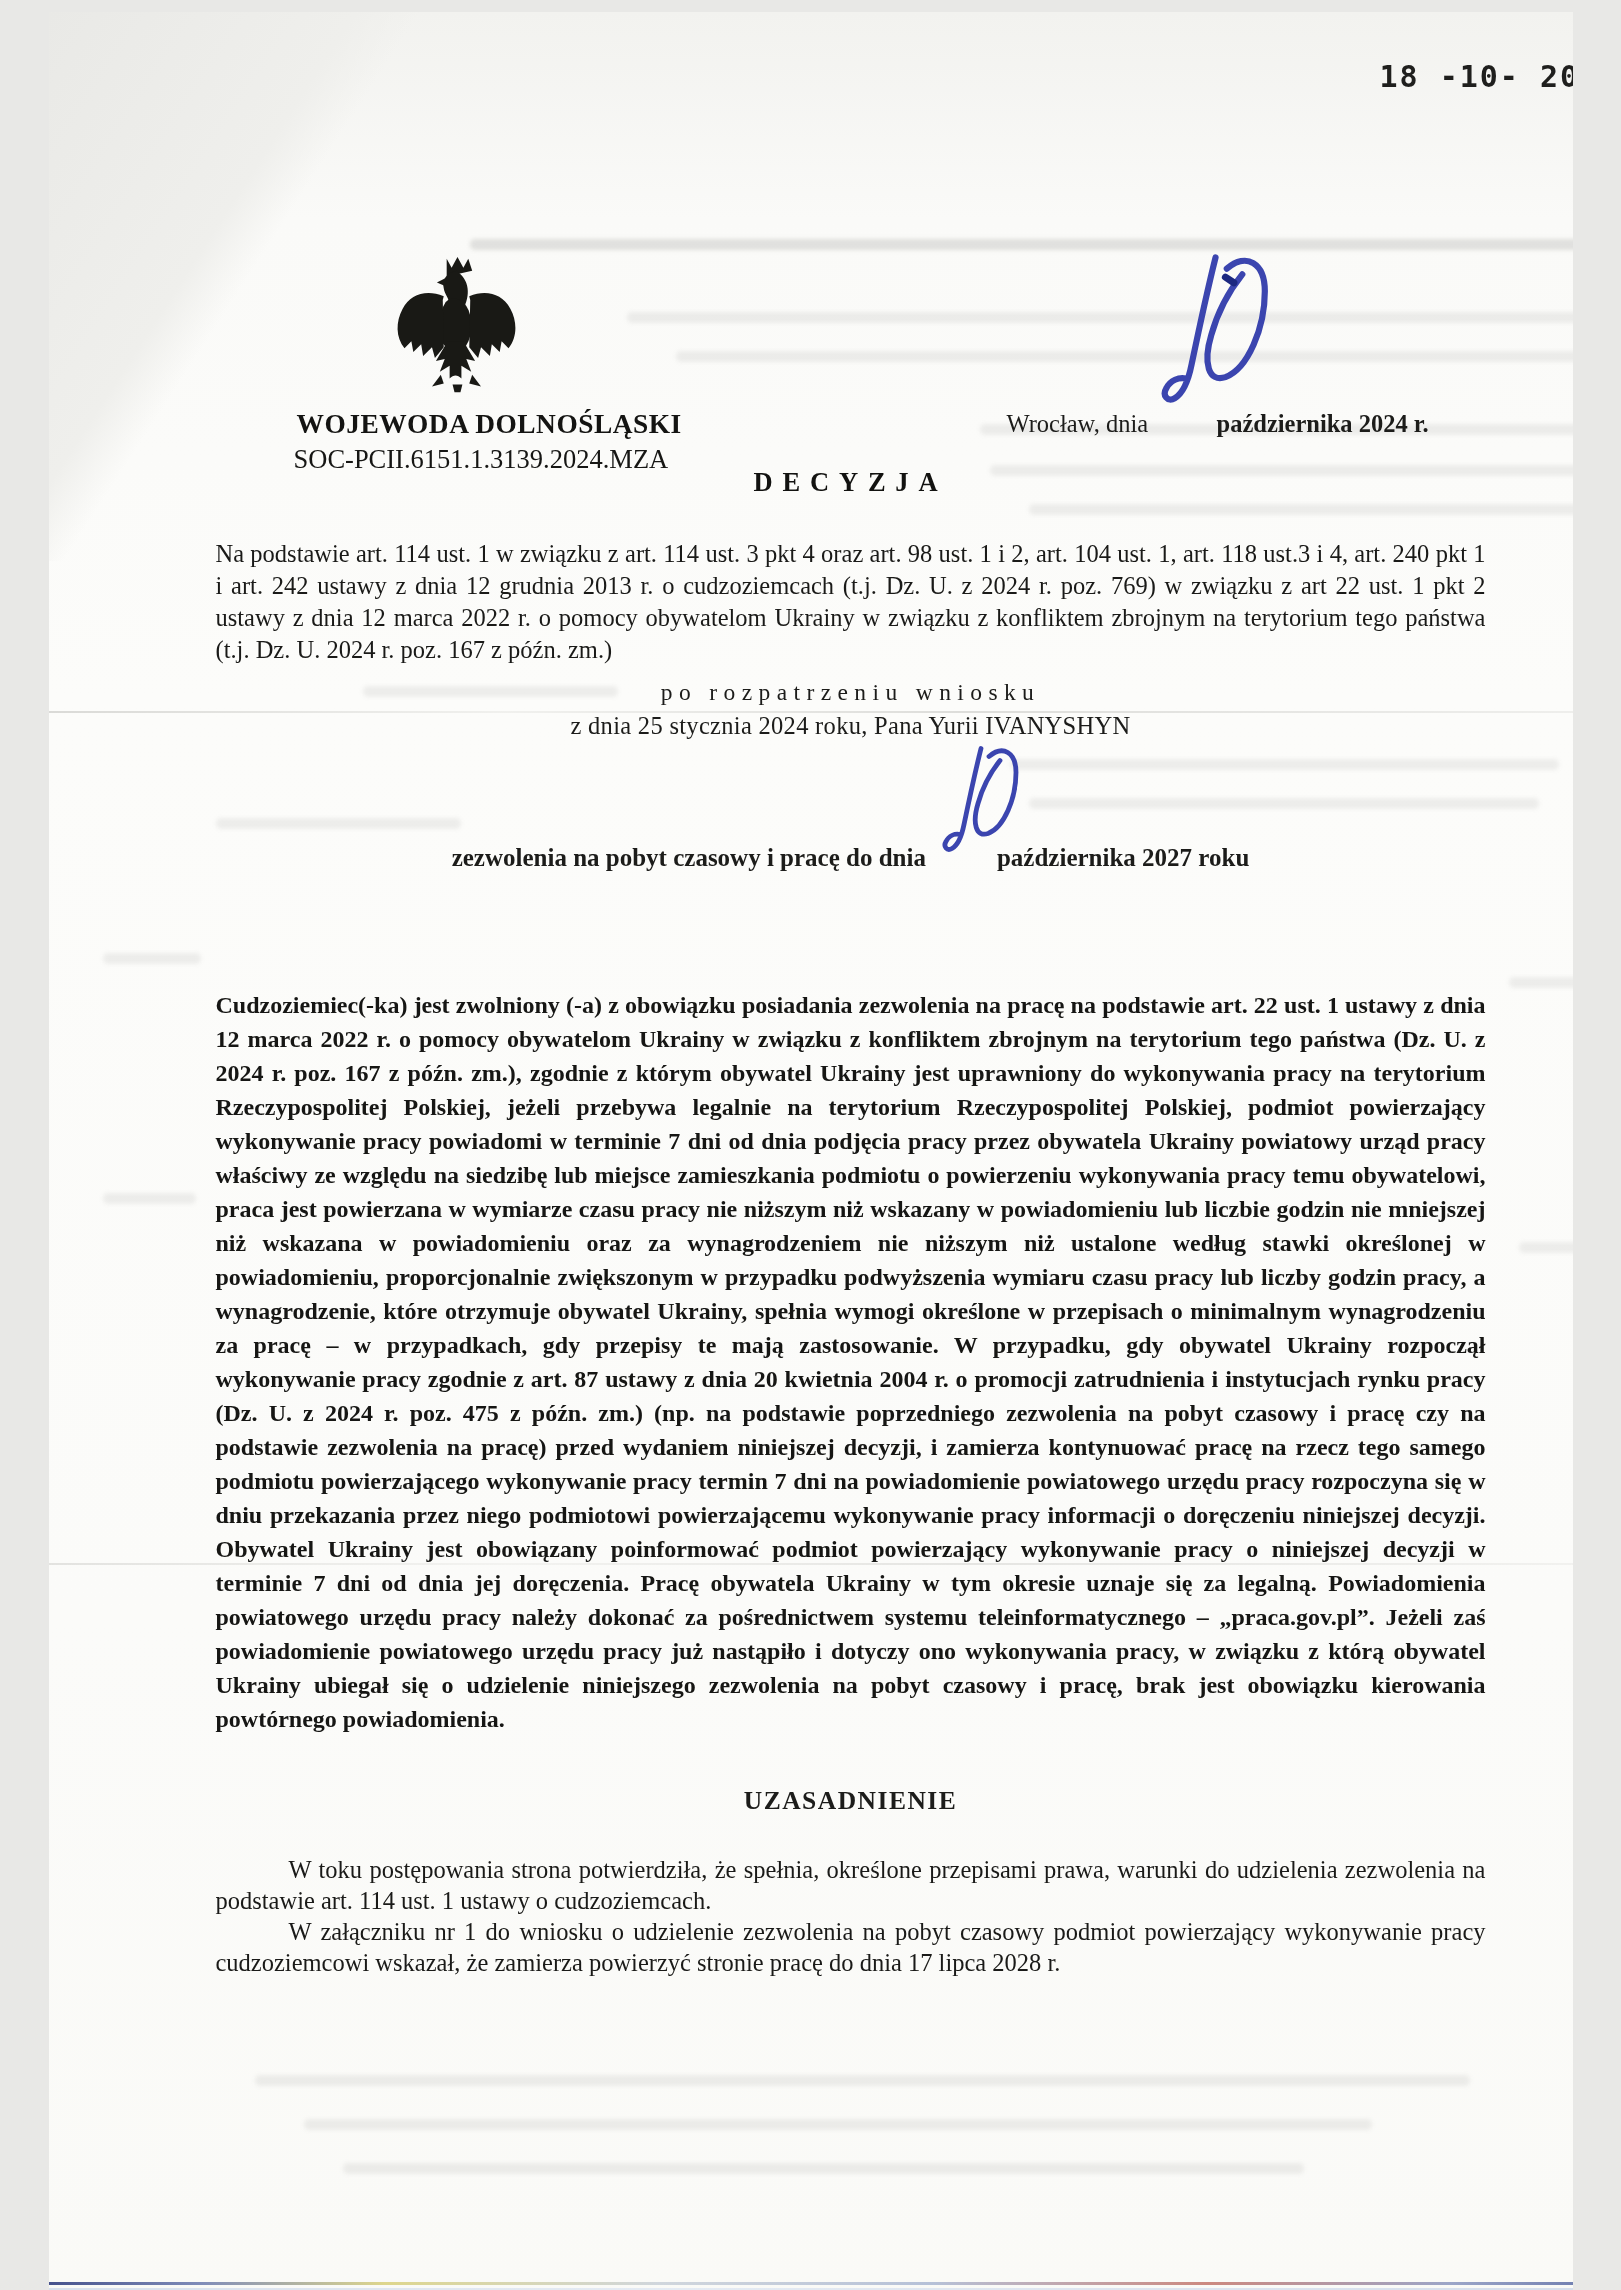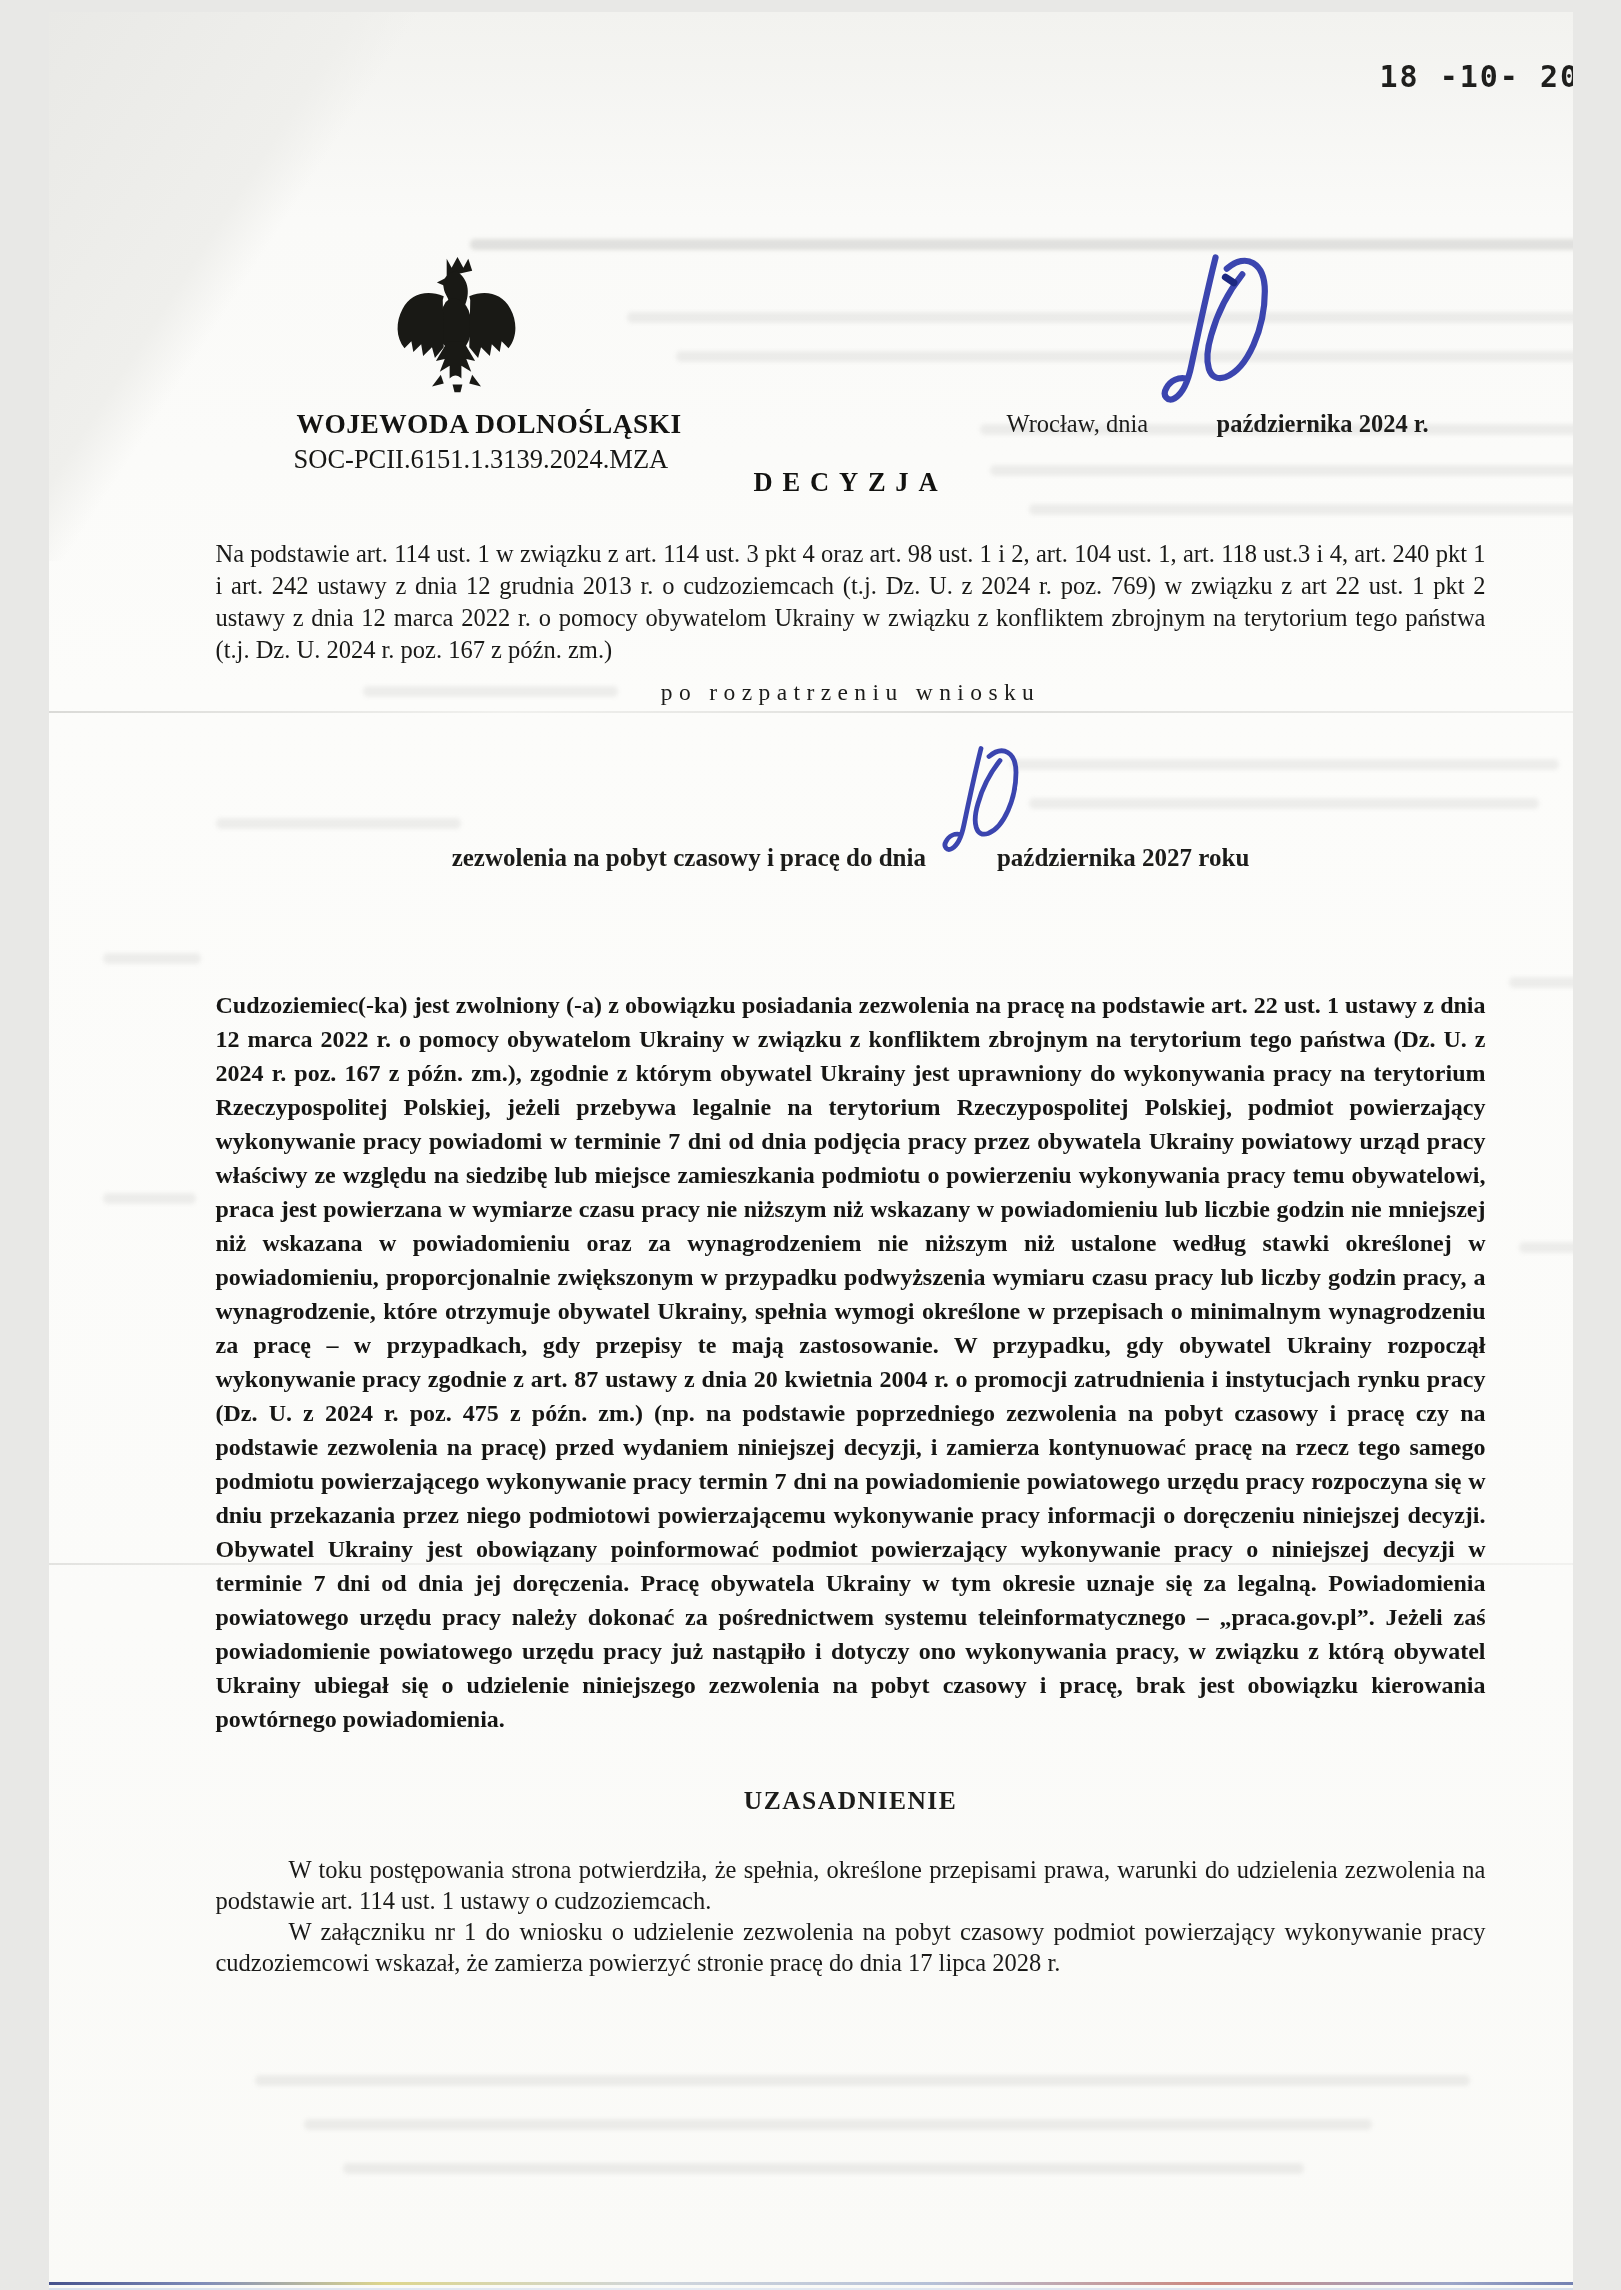--- a/index.html
+++ b/index.html
@@ -150,20 +150,21 @@
       <path d="M58 14 c14 -12 27 -4 27 16 c0 26 -12 55 -28 61 c-12 4 -16 -10 -10 -30 c5 -18 14 -33 22 -43" stroke="#2a35a8" stroke-width="4.4" fill="none" stroke-linecap="round" opacity=".92"></path>
       <path d="M57 20 l6 4" stroke="#1c2880" stroke-width="5" fill="none" stroke-linecap="round"></path>
     </svg>
   </div>
 
   <div class="content-center title">DECYZJA</div>
 
   <div class="legal-basis">Na podstawie art. 114 ust. 1 w związku z art. 114 ust. 3 pkt 4 oraz art. 98 ust. 1 i 2, art. 104 ust. 1, art. 118 ust.3 i 4, art. 240 pkt 1 i art. 242 ustawy z dnia 12 grudnia 2013 r. o cudzoziemcach (t.j. Dz. U. z 2024 r. poz. 769) w związku z art 22 ust. 1 pkt 2 ustawy z dnia 12 marca 2022 r. o pomocy obywatelom Ukrainy w związku z konfliktem zbrojnym na terytorium tego państwa (t.j. Dz. U. 2024 r. poz. 167 z późn. zm.)</div>
 
   <div class="content-center intro-line">po rozpatrzeniu wniosku</div>
+  <div class="content-center application-line">z dnia 25 stycznia 2024 roku, Pana Yurii IVANYSHYN</div>
 
   <div class="handwriting hw-grant" role="img" aria-label="10">
     <svg viewBox="0 0 90 120" width="90" height="123" aria-hidden="true">
       <path d="M50 6 C46 22 38 58 33 82 c-2 10 -5 20 -12 24 c-5 3 -9 -2 -6 -7 c3 -6 9 -8 14 -7" stroke="#2a35a8" stroke-width="4.8" fill="none" stroke-linecap="round" opacity=".92"></path>
       <path d="M58 14 c14 -12 27 -4 27 16 c0 26 -12 55 -28 61 c-12 4 -16 -10 -10 -30 c5 -18 14 -33 22 -43" stroke="#2a35a8" stroke-width="4.8" fill="none" stroke-linecap="round" opacity=".92"></path>
     </svg>
   </div>
 
   <div class="content-center permit-line">
     <span>zezwolenia na pobyt czasowy i pracę do dnia</span><span class="permit-gap"></span><span>października 2027 roku</span>

